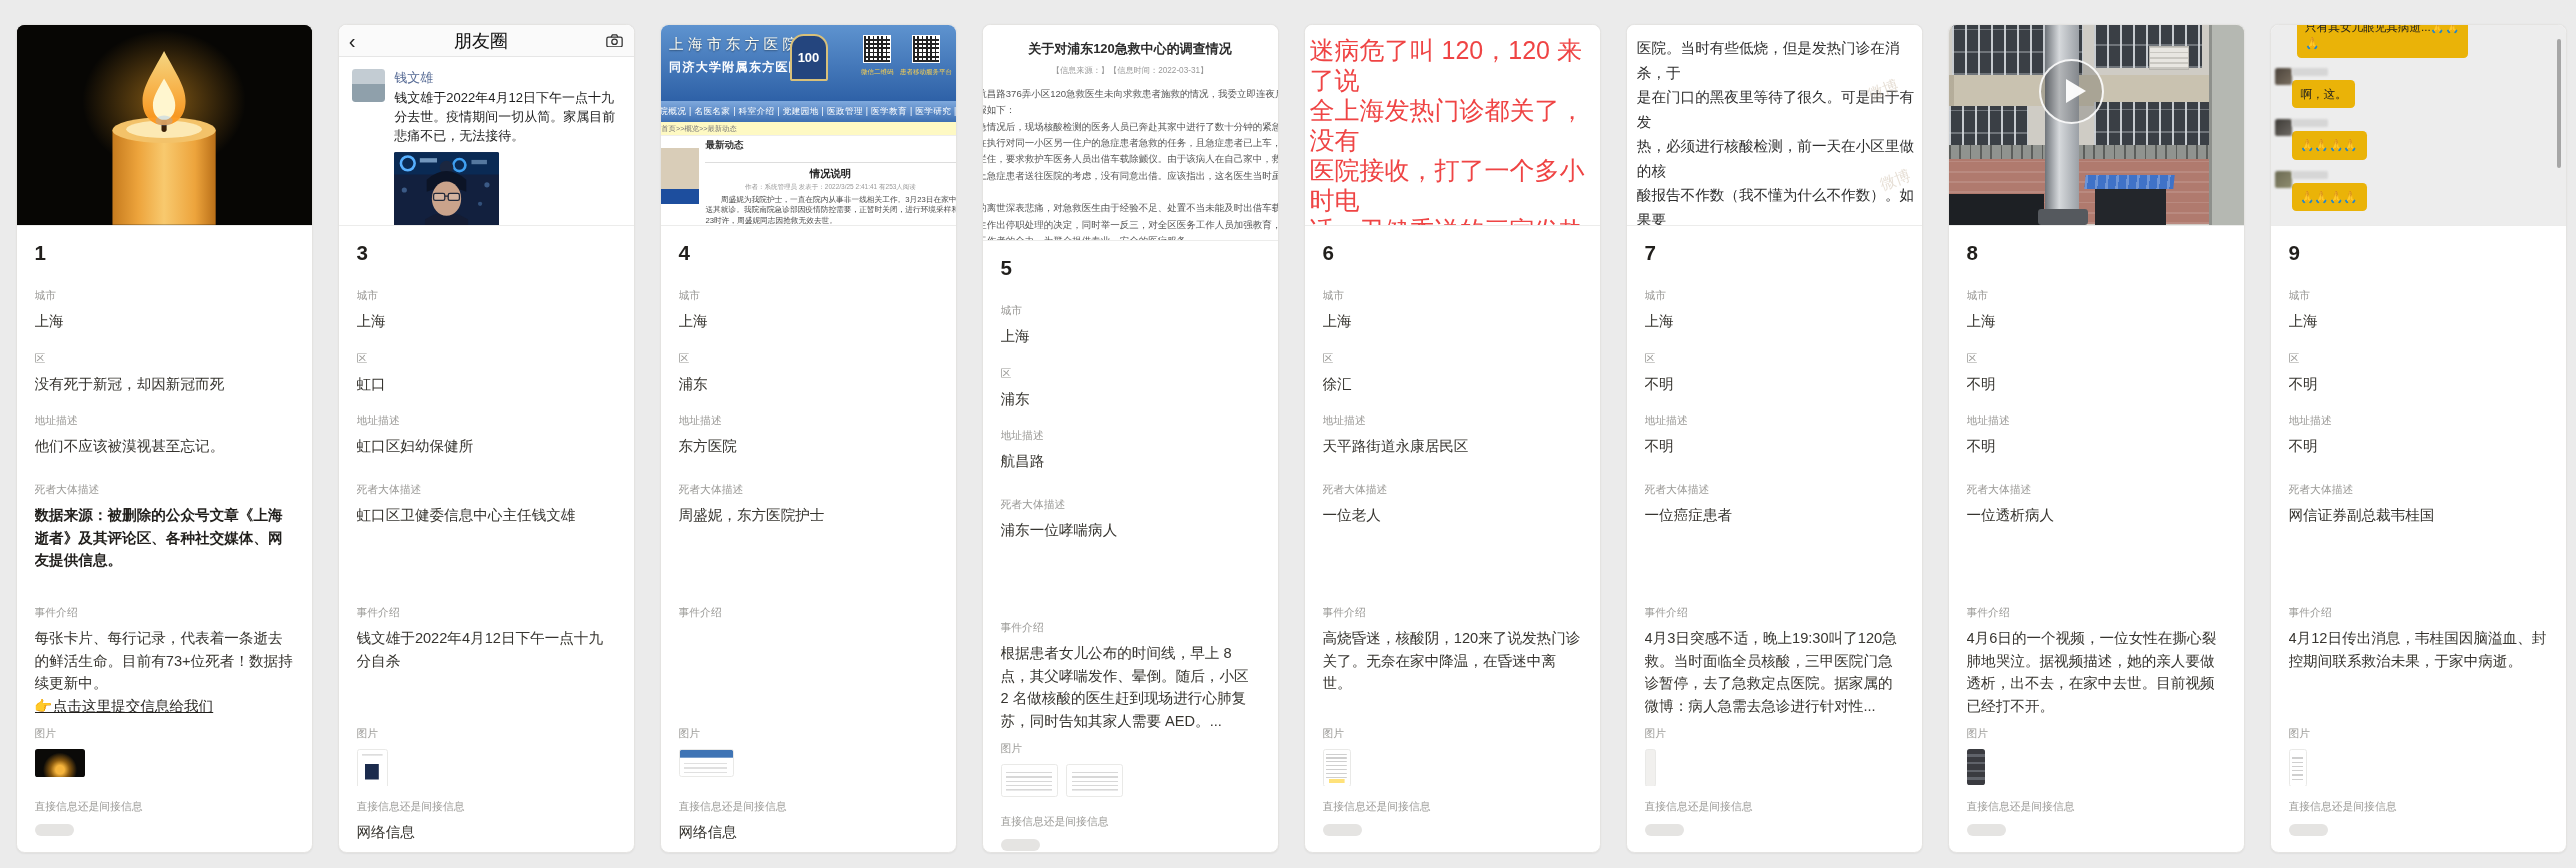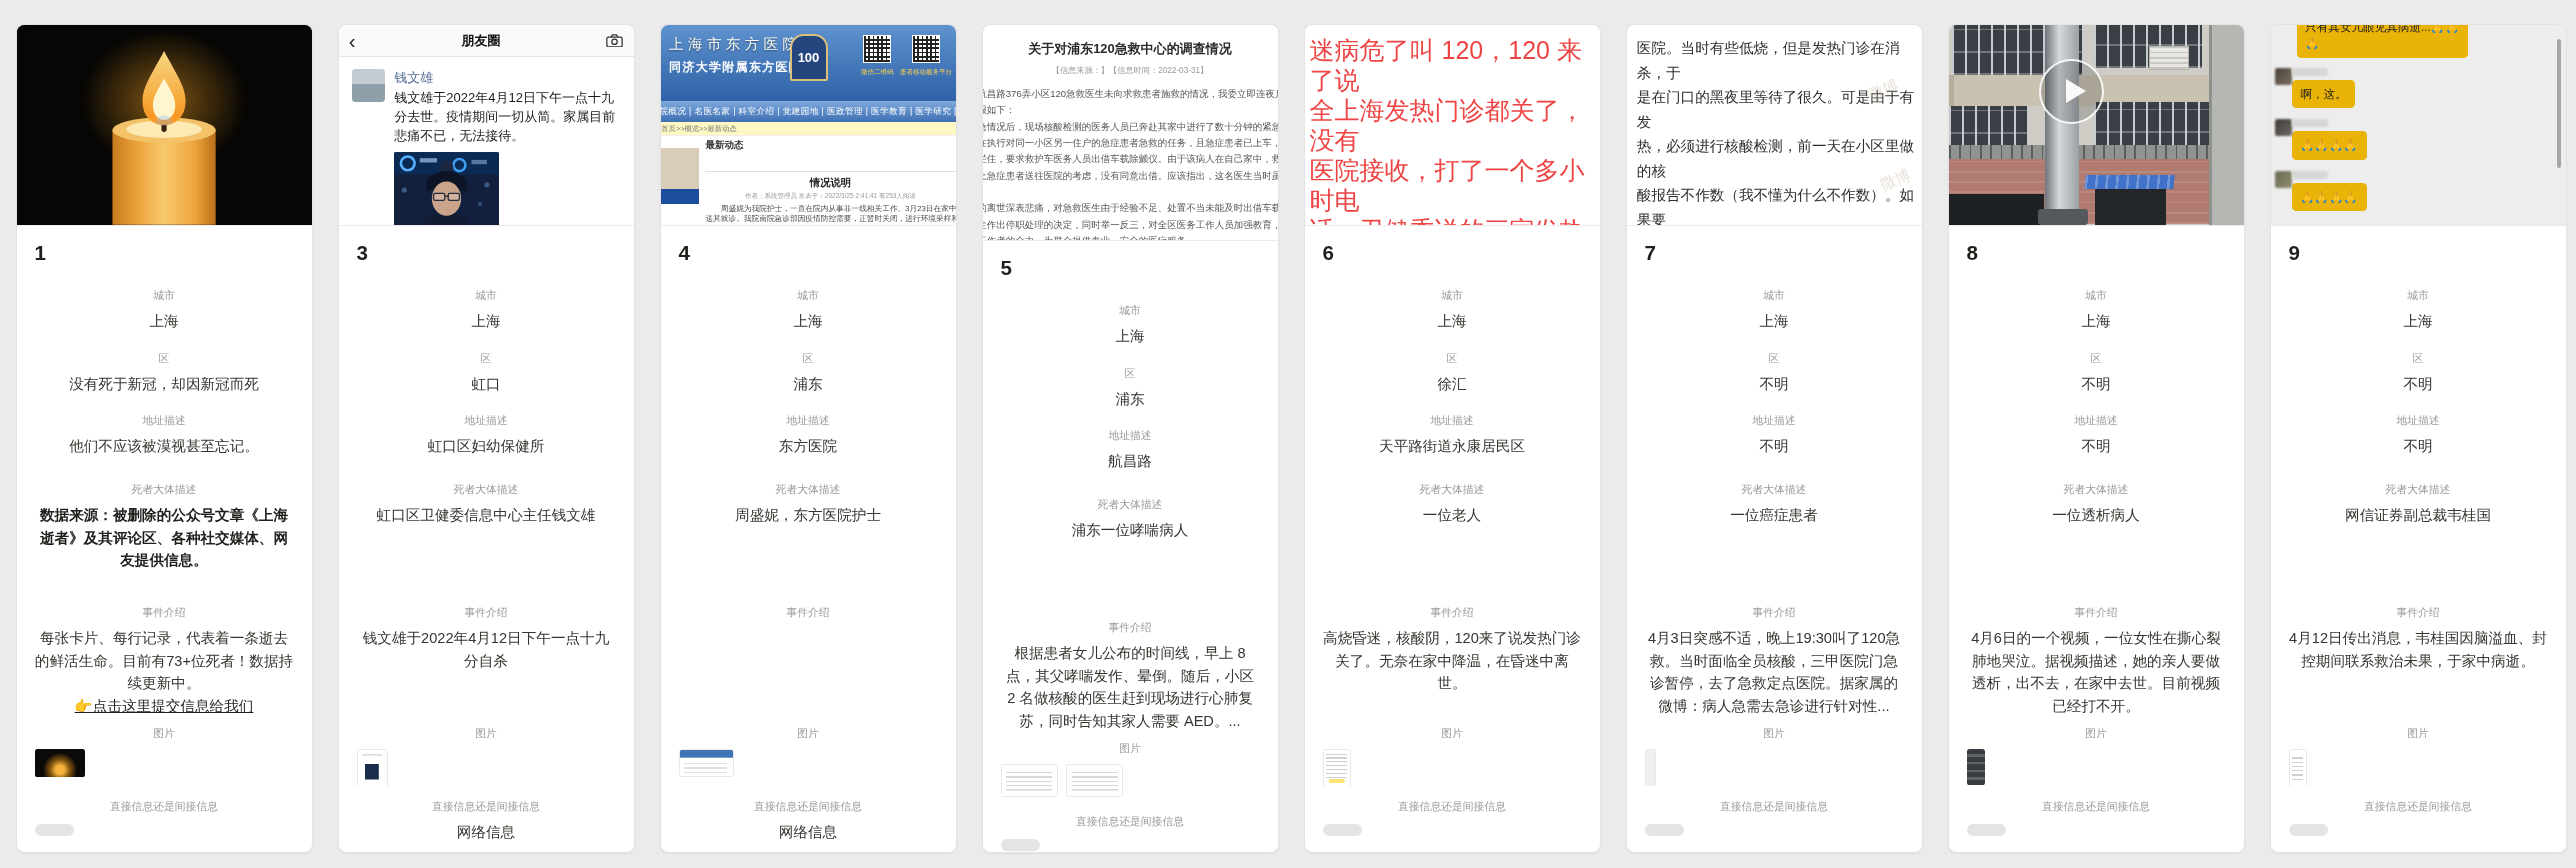--- a/index.html
+++ b/index.html
@@ -3,21 +3,21 @@
 <meta charset="utf-8">
 <style>
   html,body{margin:0;padding:0;width:2576px;height:869px;overflow:hidden;
     background:#ebebeb;font-family:"Liberation Sans","DejaVu Sans",sans-serif;}
   .gallery{position:absolute;left:15.5px;top:24px;display:flex;gap:25px;}
   .card{width:297px;height:829px;background:#fff;border:0.9px solid #e4e3e1;border-radius:8.6px;
     box-shadow:0 0.9px 1.7px rgba(15,15,15,.05);box-sizing:border-box;overflow:hidden;flex:none;}
   .card-img{height:200px;border-bottom:0.9px solid #ececeb;overflow:hidden;position:relative;background:#fff;}
   .card-body{padding:0 18px;}
   .num{padding-top:13px;height:36px;font-size:20.6px;font-weight:600;color:#211f1c;line-height:27.5px;}
-  .field{margin-top:13px;overflow:hidden;text-align:center;}
+  .field{margin-top:13px;overflow:hidden;}
   .f-city{height:50px}.f-district{height:49px}.f-address{height:56px}
   .f-deceased{height:110px}.f-event{height:108px}.f-images{height:60px}
   .label{font-size:10.8px;line-height:14.6px;color:#9b9a97;}
   .value{margin-top:7.7px;font-size:14.6px;line-height:22.4px;color:#36342f;}
   .value.bold{font-weight:700;color:#211f1c;}
   .link{display:block;font-size:14.6px;line-height:22.4px;font-weight:400;color:#211f1c;
     text-decoration:underline;cursor:pointer;}
   .thumbs{margin-top:8.6px;display:flex;gap:8.6px;align-items:flex-start;}
   .thumb{border-radius:2.6px;background:#f5f5f4;border:0.9px solid #e9e9e7;flex:none;}
   .t-candle{width:50px;height:27.5px;border:none;background:#0b0a08;
@@ -38,21 +38,21 @@
   .t-dark{width:18px;height:36px;border:none;background:repeating-linear-gradient(0deg,#3a3b40 0 5.2px,#60636a 5.2px 7.7px);}
   .t-doc{width:16.3px;height:36px;background-color:#fff;background-repeat:no-repeat;
     background-image:repeating-linear-gradient(0deg,#cfcfcf 0 1.3px,rgba(0,0,0,0) 1.3px 4.3px);
     background-size:70% 26px;background-position:center 4.3px;}
   .pill{width:39px;height:12px;border-radius:6px;background:#e5e4e2;margin-top:10.3px;}
 
   
   .wx-header{height:31px;background:#fafafa;border-bottom:0.9px solid #e6e6e6;display:flex;
     align-items:center;padding:0 10.3px;}
   .wx-back{font-size:20.6px;color:#222;line-height:27.5px;}
-  .wx-title{flex:1;text-align:center;font-size:13px;font-weight:700;color:#111;}
+  .wx-title{flex:1;text-align:center;font-size:18px;font-weight:400;color:#111;}
   .wx-post{display:flex;padding:12px 10.3px 0 13.8px;gap:9px;}
   .wx-avatar{width:33px;height:33px;border-radius:3.4px;flex:none;
     background:linear-gradient(180deg,#c3ccd3 0 45%,#8fa0ab 45% 100%);}
   .wx-name{font-size:13px;color:#576b95;line-height:17px;}
   .wx-text{font-size:13px;color:#1c1c1c;line-height:19px;margin-top:1.7px;}
   .wx-photo{margin-top:6.9px;width:105px;height:95px;overflow:hidden;border-radius:1.7px;}
 
   
   .hosp-top{height:76px;background:linear-gradient(180deg,#5e93cf,#2e61a7);position:relative;overflow:hidden;}
   .hosp-cn{position:absolute;left:8.6px;top:10.3px;font-family:"Liberation Serif","DejaVu Serif",serif;
@@ -69,21 +69,21 @@
   .qr-cap1{right:62px}.qr-cap2{right:3.4px}
   .hosp-nav{height:20.6px;background:linear-gradient(180deg,#7fa9dd,#3d6fb2);color:#fff;font-size:8.6px;
     line-height:20.6px;white-space:nowrap;overflow:hidden;margin-left:-10.3px;letter-spacing:0.4px;}
   .hosp-crumb{height:13px;font-size:7.3px;color:#777;background:#fef9c3;line-height:13px;
     padding-left:3.4px;border-bottom:0.9px solid #eee;white-space:nowrap;overflow:hidden;margin-left:-2.6px;}
   .hosp-main{display:flex;background:#fff;height:89px;}
   .hosp-side{width:38px;flex:none;}
   .side-tan{height:41px;background:#d9cdb8;margin-top:12px;}
   .side-blue{height:15.5px;background:#1d4e9e;}
   .hosp-art{flex:1;padding:3.4px 0 0 6.9px;overflow:hidden;}
-  .hosp-sec{font-size:9.5px;font-weight:700;color:#333;border-bottom:0.9px solid #ddd;padding-bottom:19px;}
+  .hosp-sec{font-size:9.5px;font-weight:700;color:#333;border-bottom:0.9px solid #ddd;padding-bottom:10px;}
   .hosp-doc-title{text-align:center;font-size:10.3px;font-weight:700;margin-top:4.3px;color:#222;}
   .hosp-doc-meta{text-align:center;font-size:6.5px;color:#999;margin-top:1.7px;white-space:nowrap;}
   .hosp-doc-body{font-size:7.7px;color:#4a4a4a;line-height:10.8px;white-space:pre;margin-top:2.6px;}
 
   
   .img-govdoc{padding-top:15px;}
   .gd-title{text-align:center;font-size:13px;font-weight:700;color:#2b2b2b;}
   .gd-meta{text-align:center;font-size:8.2px;color:#999;margin-top:6.9px;}
   .gd-body{font-size:9.5px;color:#555;line-height:16.3px;white-space:pre;margin-top:10.3px;margin-left:-5.2px;}
 

